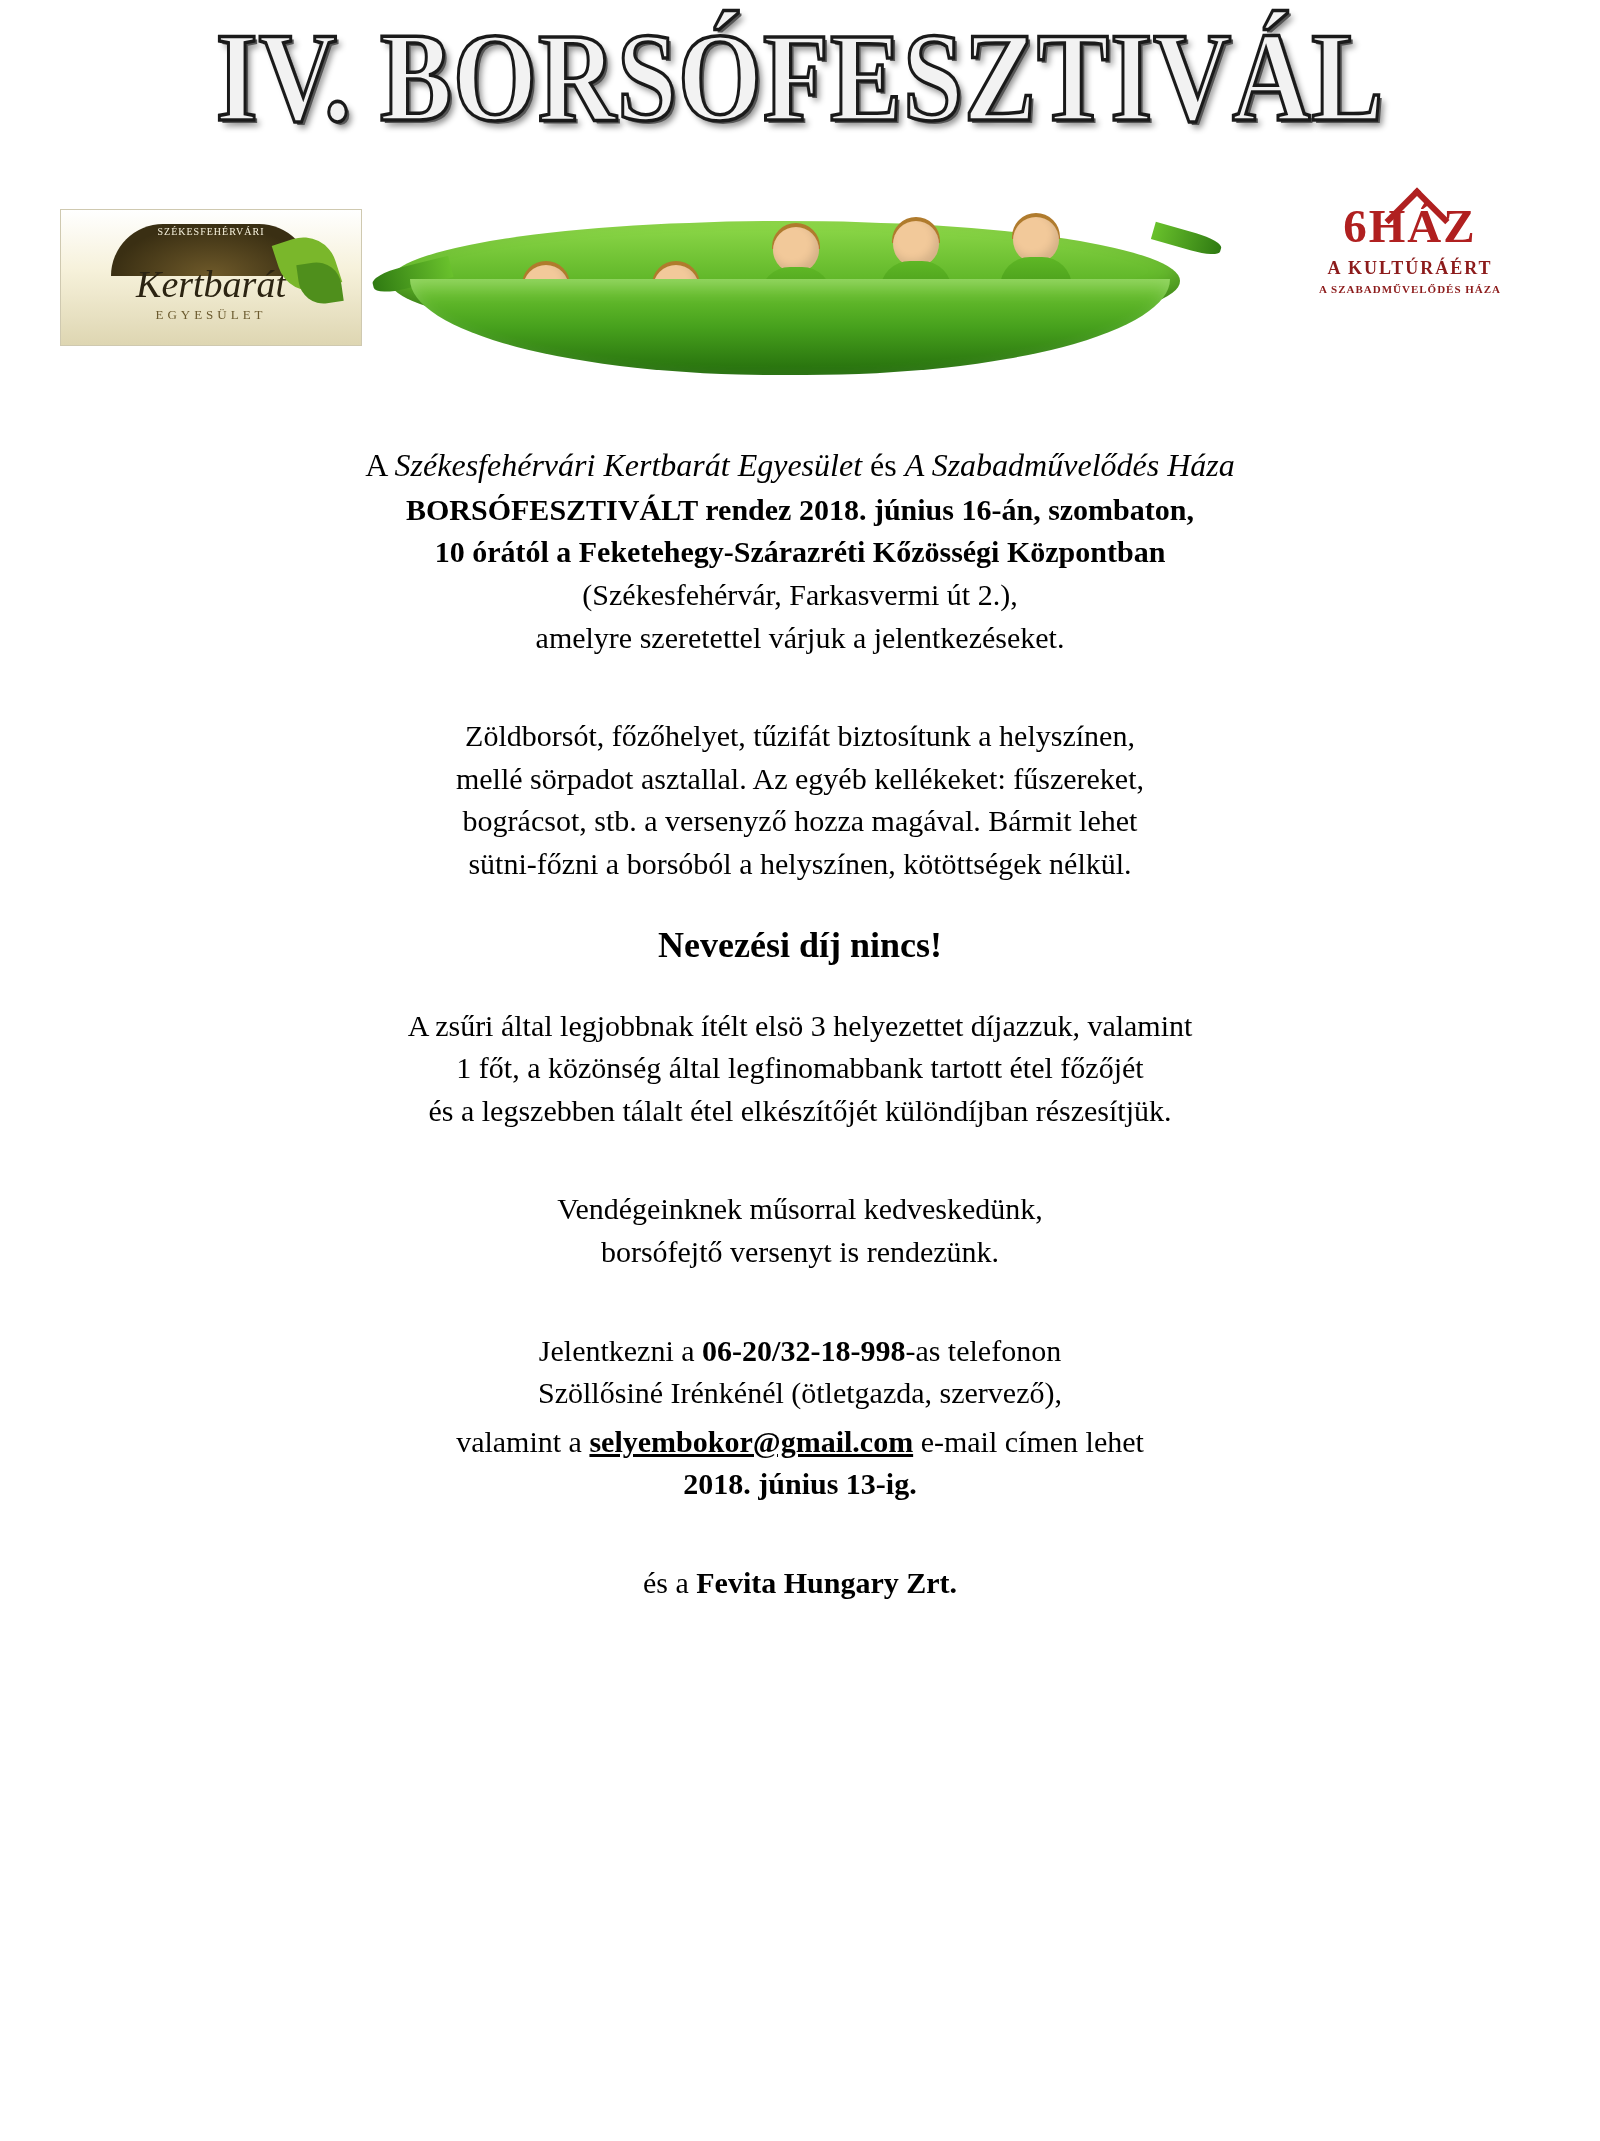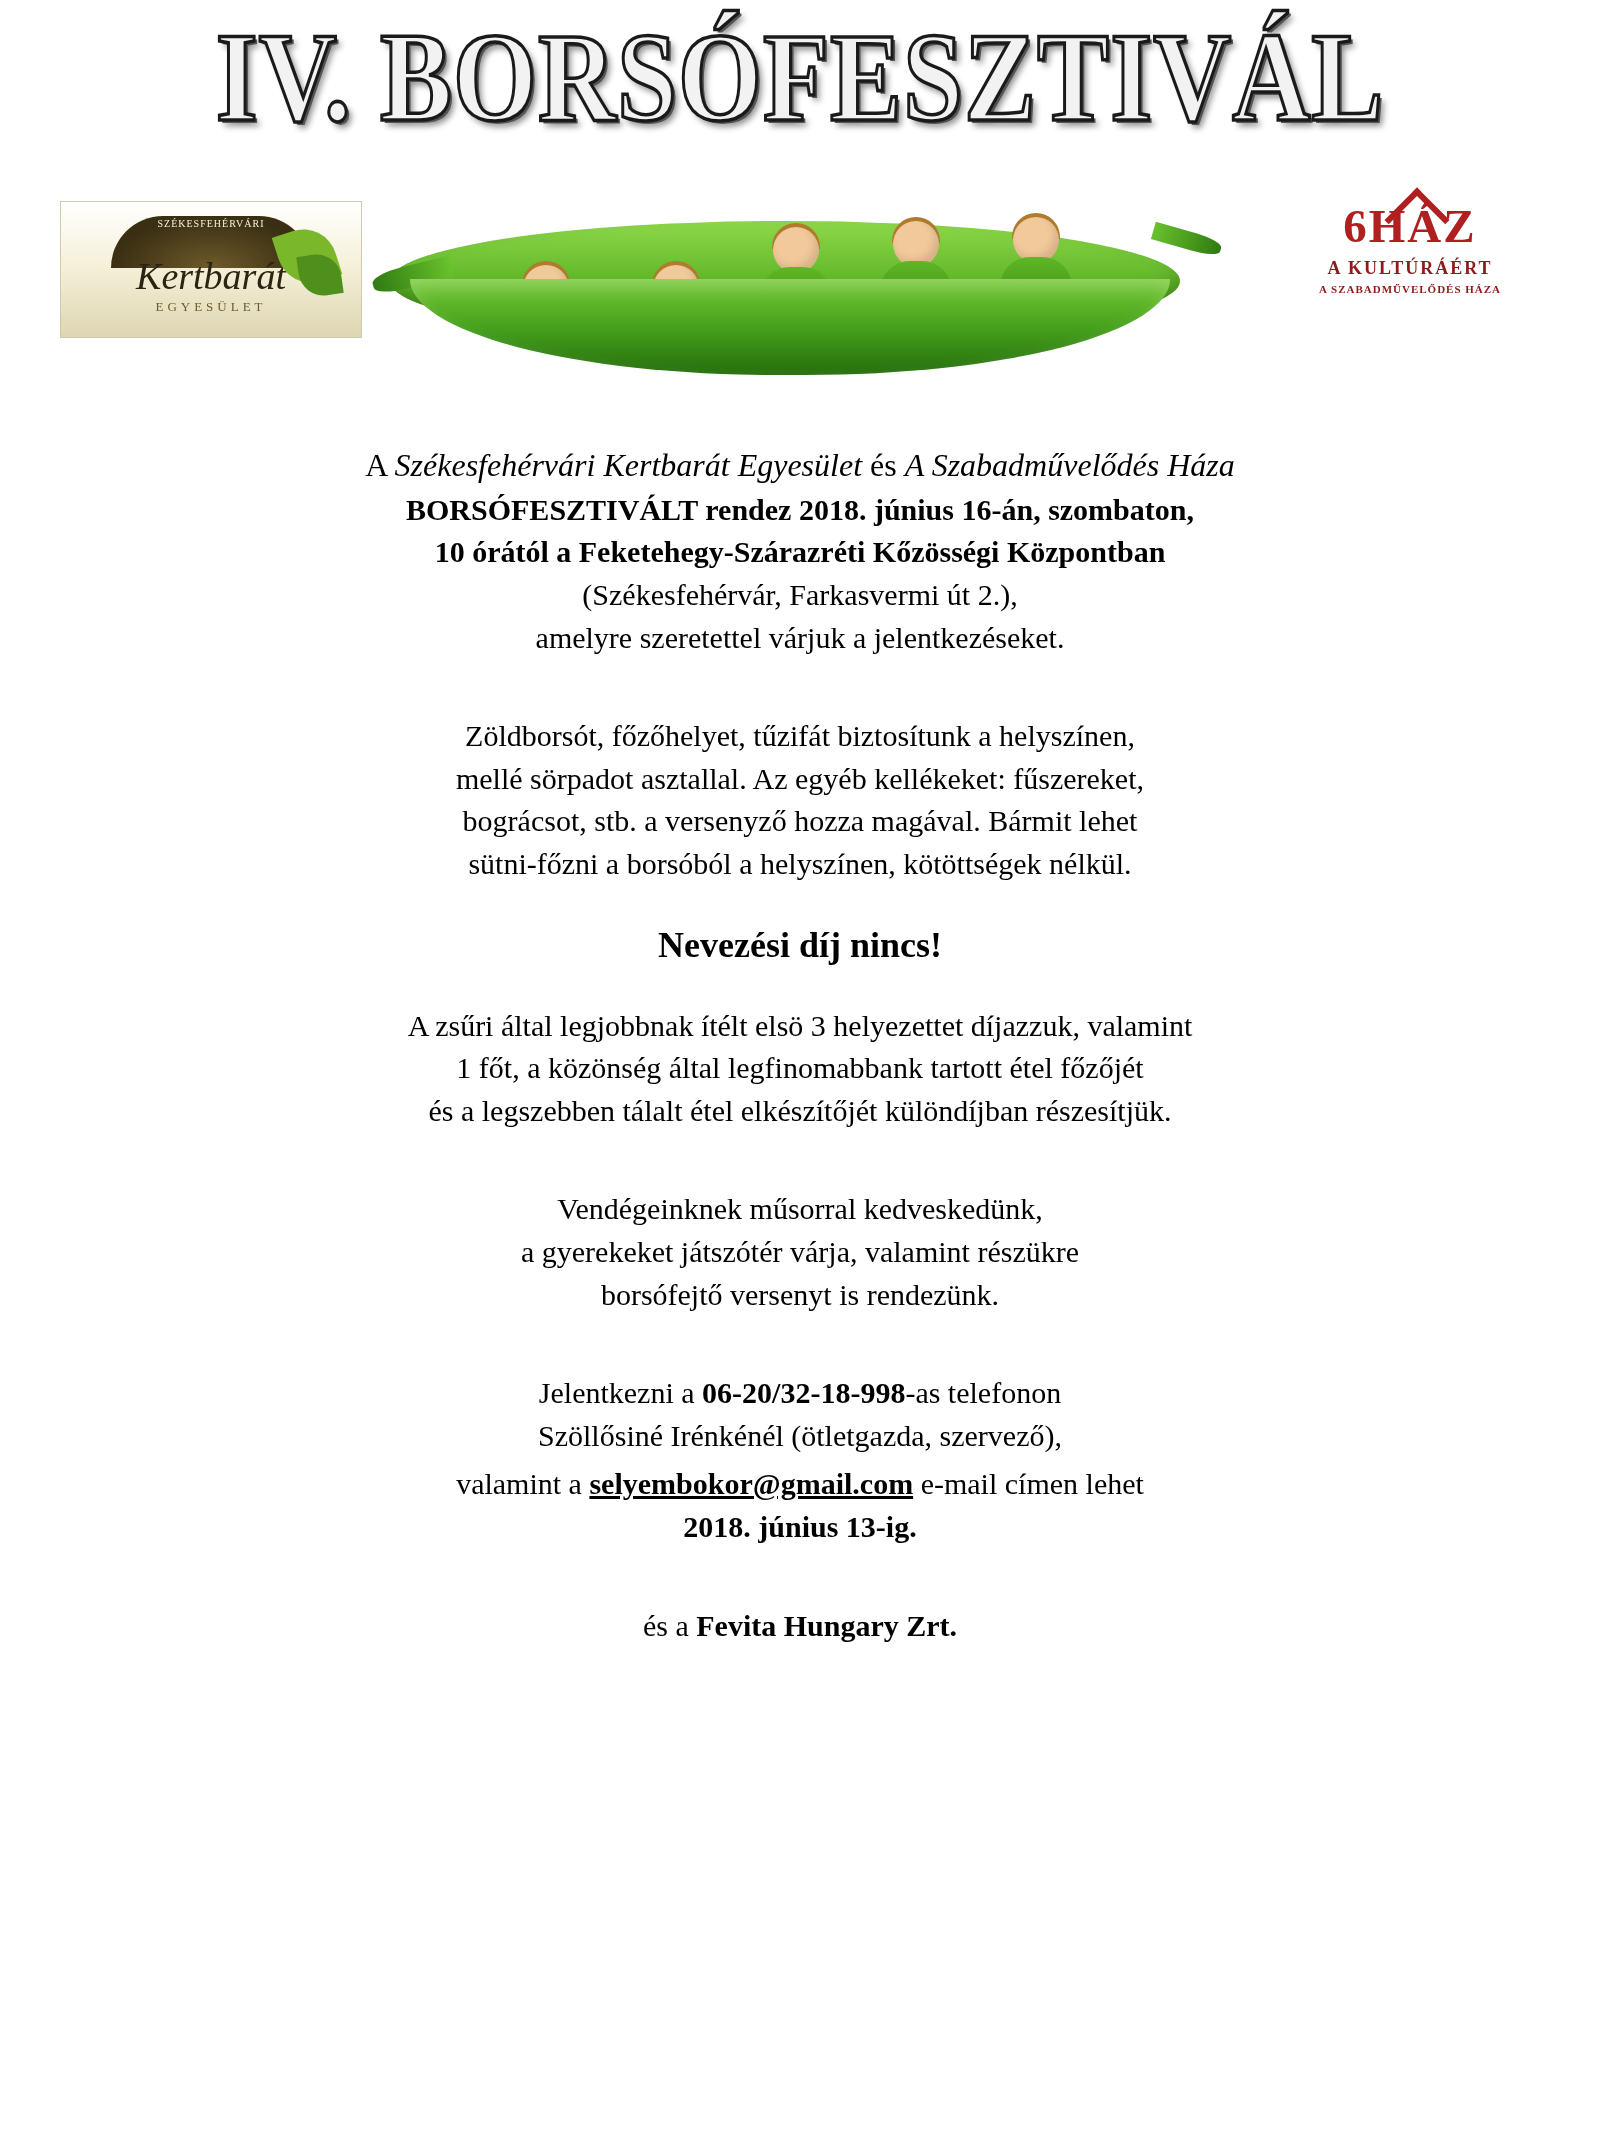--- a/index.html
+++ b/index.html
@@ -42,21 +42,21 @@
 
   
   .banner {
     position: relative;
     height: 210px;
     margin-top: 70px;
   }
   .logo-left {
     position: absolute;
     left: 60px;
-    top: 8px;
+    top: 16px;
     width: 300px;
     height: 135px;
     border: 1px solid #cfc9b0;
     background: linear-gradient(180deg, #ffffff 0%, #f6f1da 45%, #ded6b2 100%);
     overflow: hidden;
   }
   .logo-left .kb-arc {
     position: absolute;
     left: 50%;
     top: 14px;
@@ -356,21 +356,20 @@
   <div class="para">
     <span class="line">A zsűri által legjobbnak ítélt elsö 3 helyezettet díjazzuk, valamint</span>
     <span class="line">1 főt, a közönség által legfinomabbank tartott étel főzőjét</span>
     <span class="line">és a legszebben tálalt étel elkészítőjét különdíjban részesítjük.</span>
   </div>
 
   <div class="spacer-lg"></div>
 
   <div class="para">
     <span class="line">Vendégeinknek műsorral kedveskedünk,</span>
-    <span class="line">a gyerekeket játszótér várja, valamint részükre</span>
     <span class="line">borsófejtő versenyt is rendezünk.</span>
   </div>
 
   <div class="spacer-lg"></div>
 
   <div class="para gap-small">
     <span class="line">
       <span>Jelentkezni a </span><span class="bold">06-20/32-18-998</span><span>-as telefonon</span>
     </span>
     <span class="line">Szöllősiné Irénkénél (ötletgazda, szervező),</span>

